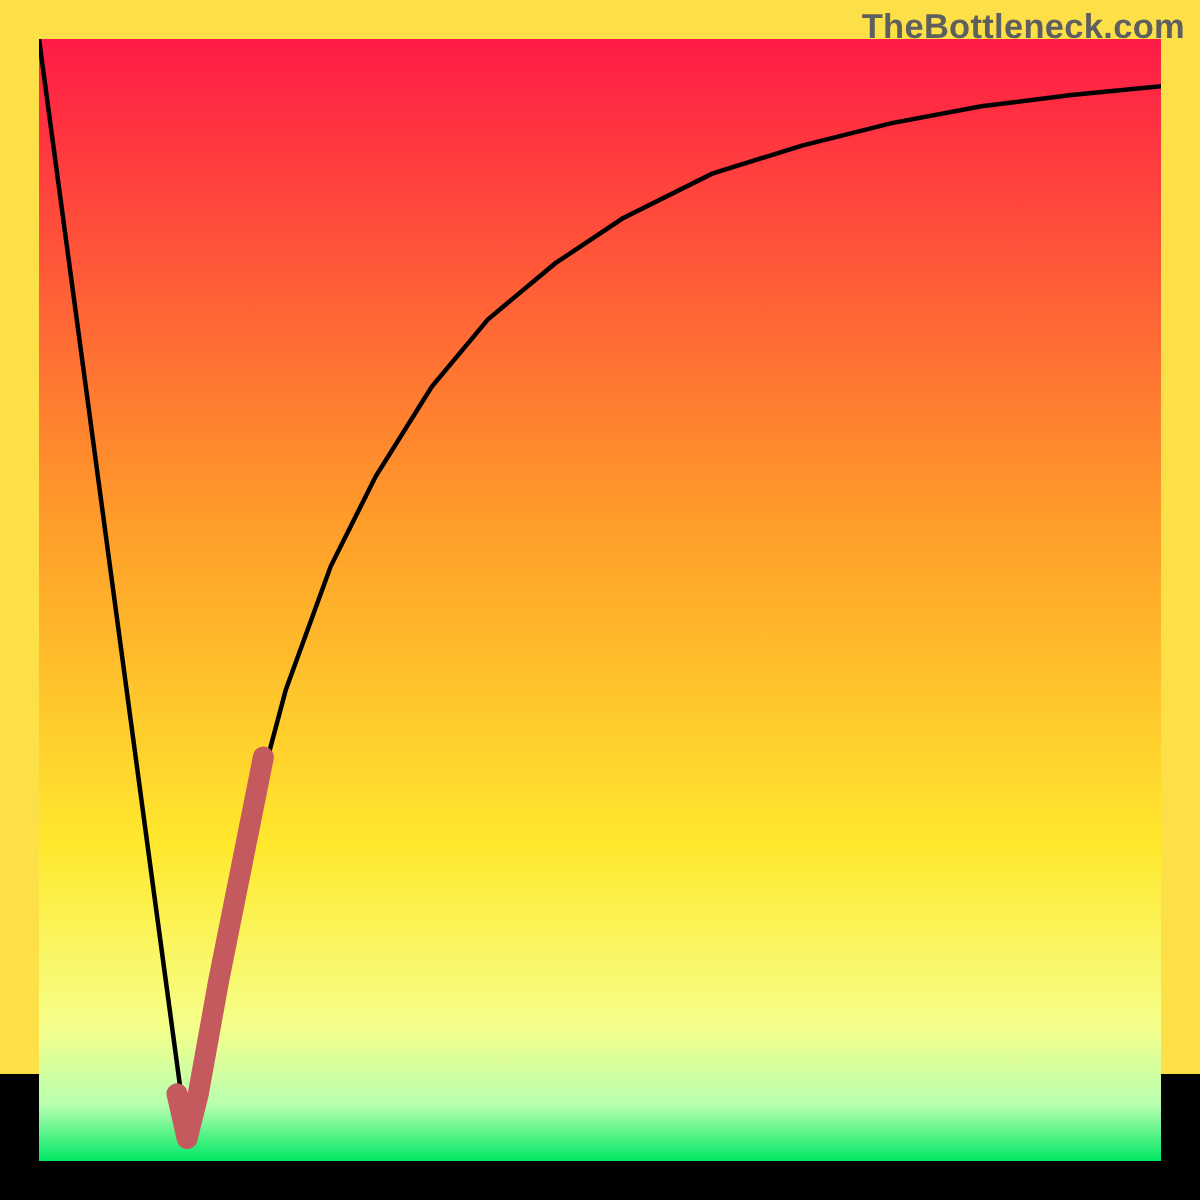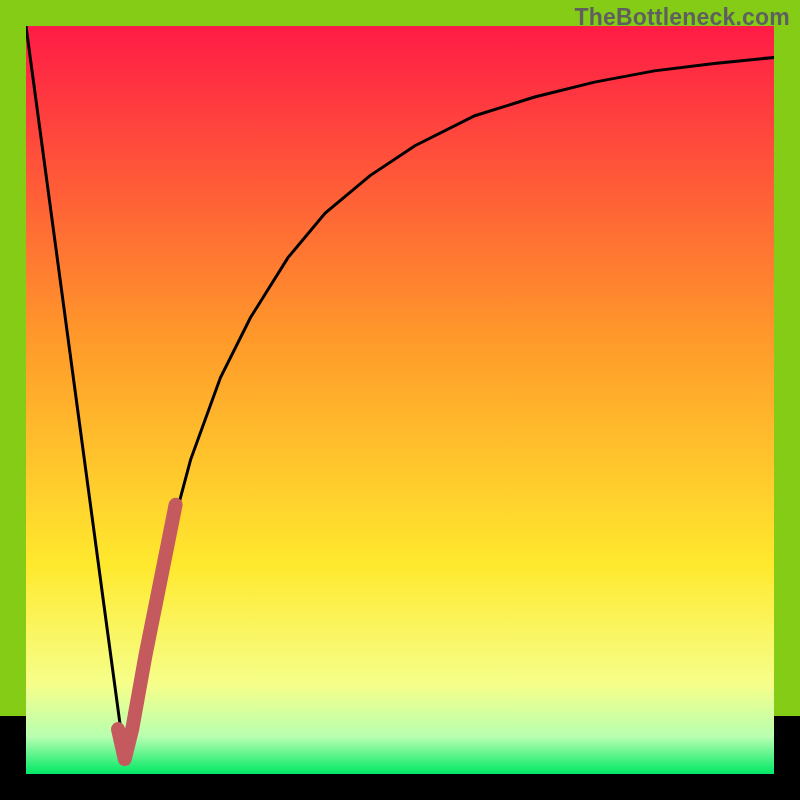--- a/index.html
+++ b/index.html
@@ -9,21 +9,21 @@
     height: 800px;
     background: #000;
     overflow: hidden;
   }
   .frame {
     position: absolute;
     left: 0;
     top: 0;
     width: 800px;
     height: 716px;
-    background: #84cc16;
+    background: #fde047;
   }
   .plot {
     position: absolute;
     left: 26px;
     top: 26px;
     width: 748px;
     height: 748px;
     overflow: hidden;
   }
   .watermark {

